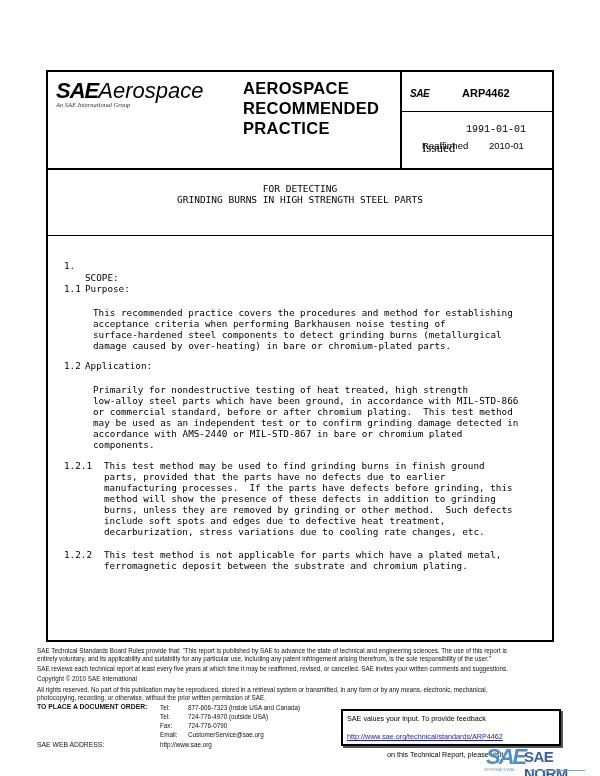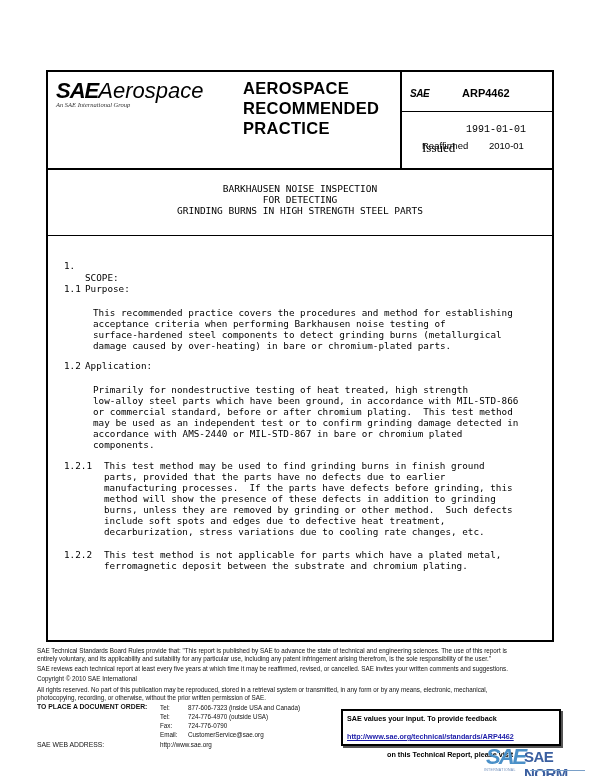--- a/index.html
+++ b/index.html
@@ -35,21 +35,21 @@
 
     
     .mono { font-family: "DejaVu Sans Mono", monospace; font-size: 9.3px; line-height: 11px; white-space: pre; }
 
     
     .foot { font-family: "Liberation Sans", sans-serif; font-size: 6.3px; line-height: 8px; color: #111; }
     .foot-bold { font-family: "Liberation Sans", sans-serif; font-size: 6.8px; font-weight: bold; color: #111; }
     .foot-line { left: 37px; width: 540px; white-space: nowrap; }
 
     .feedback-box { left: 341px; top: 709px; width: 220px; height: 37px; border: 2px solid #000; box-sizing: border-box; background: #fff; box-shadow: 2px 2px 0 #555; }
-    .fb-text { left: 347px; font-family: "Liberation Sans", sans-serif; font-weight: bold; font-size: 7.2px; white-space: nowrap; }
+    .fb-text { left: 347px; font-family: "Liberation Sans", sans-serif; font-weight: normal; font-size: 7.2px; white-space: nowrap; }
     .fb-link { color: #1a1aa8; text-decoration: underline; }
 
     .watermark { left: 486px; top: 744px; }
     .wm-sae { font-family: "Liberation Sans", sans-serif; font-weight: bold; font-style: italic; font-size: 22px; color: #4a90c8; letter-spacing: -2px; }
     .wm-norm { left: 524px; top: 748px; font-family: "Liberation Sans", sans-serif; font-weight: bold; font-size: 15px; color: #3a5fa0; letter-spacing: -0.5px; }
     .wm-sub { left: 484px; top: 768px; font-family: "Liberation Sans", sans-serif; font-size: 3.5px; color: #6a8ab8; letter-spacing: 0.3px; }
     .wm-line { left: 530px; top: 770px; width: 55px; height: 0; border-top: 1px solid #7aa0c8; }
   </style>
 </head>
 <body>
@@ -72,21 +72,20 @@
 </div>
 
 <div class="abs sae-mini">SAE</div>
 <div class="abs doc-number">ARP4462</div>
 <div class="abs issued-label">Issued</div>
 <div class="abs issued-value">1991-01-01</div>
 <div class="abs reaff-label">Reaffirmed</div>
 <div class="abs reaff-value">2010-01</div>
 
 <div class="abs doc-title">
-  <div>BARKHAUSEN NOISE INSPECTION</div>
   <div>FOR DETECTING</div>
   <div>GRINDING BURNS IN HIGH STRENGTH STEEL PARTS</div>
 </div>
 
 <div class="abs mono" style="left:64px; top:260px;">1.</div>
 <div class="abs mono" style="left:85px; top:260px;margin-top:12px;">SCOPE:</div>
 
 <div class="abs mono" style="left:64px; top:283px;">1.1</div>
 <div class="abs mono" style="left:85px; top:283px;">Purpose:</div>
 <div class="abs mono" style="left:93px; top:307px;">This recommended practice covers the procedures and method for establishing

